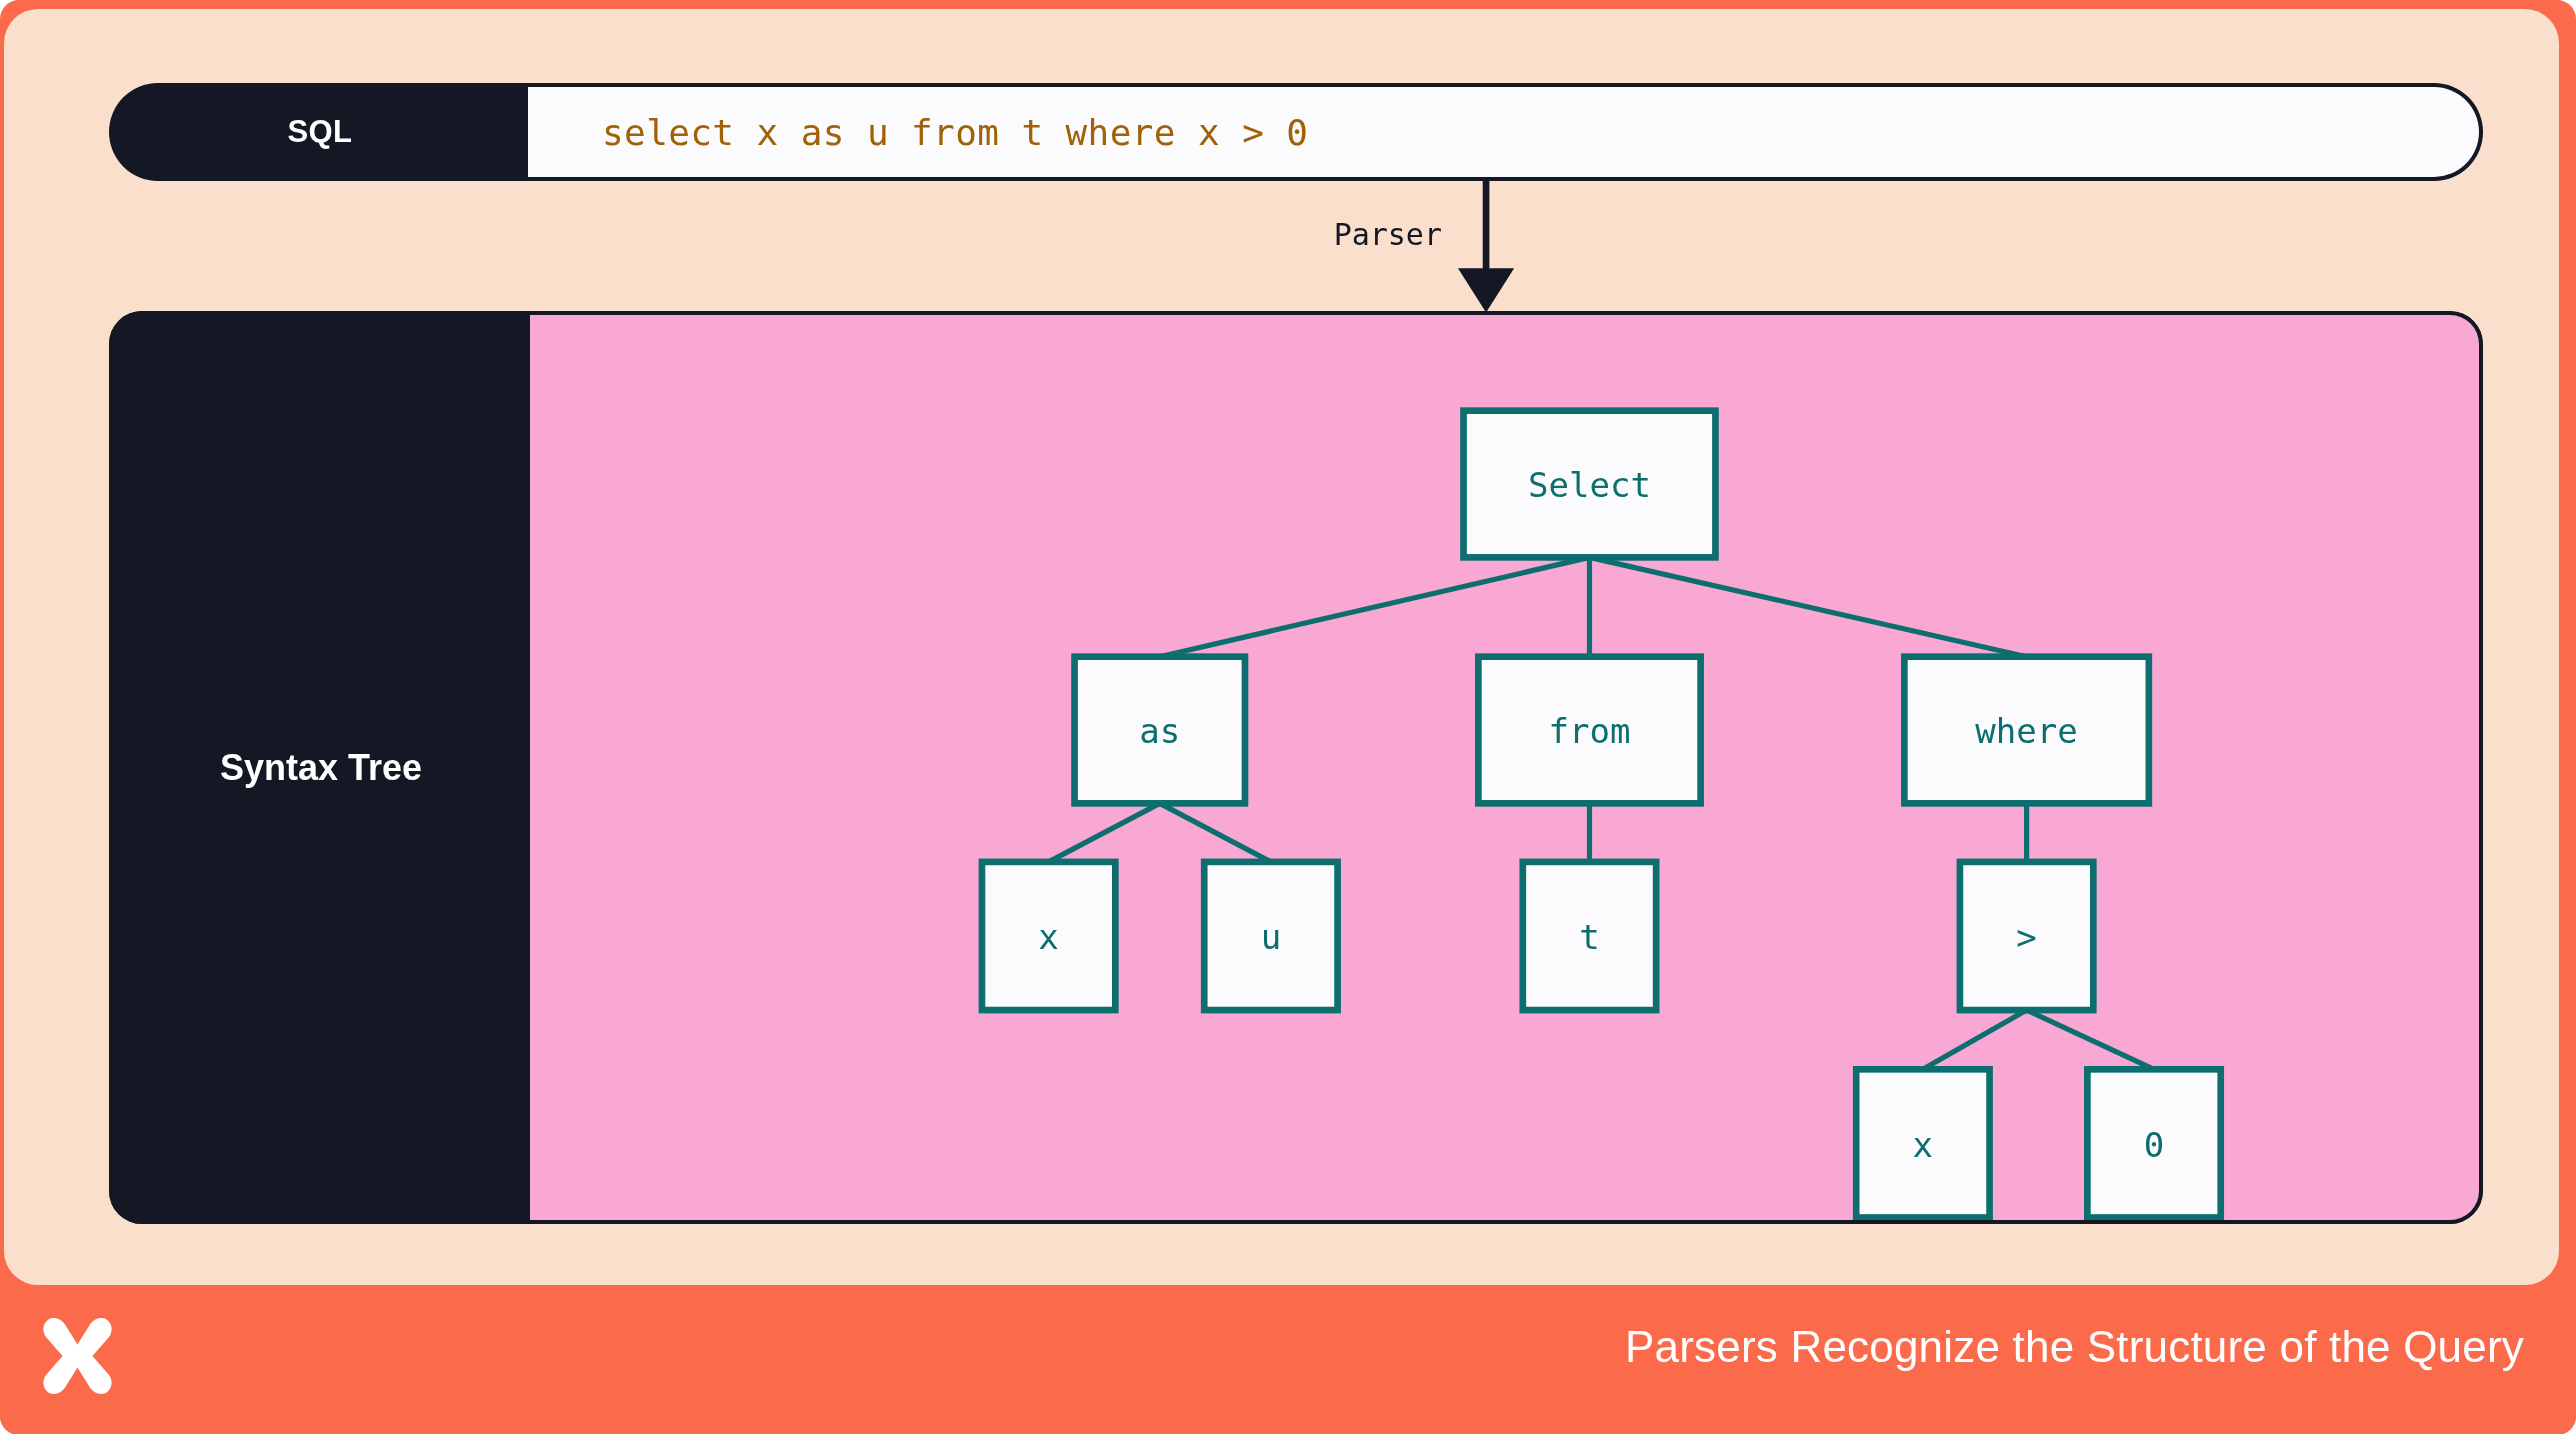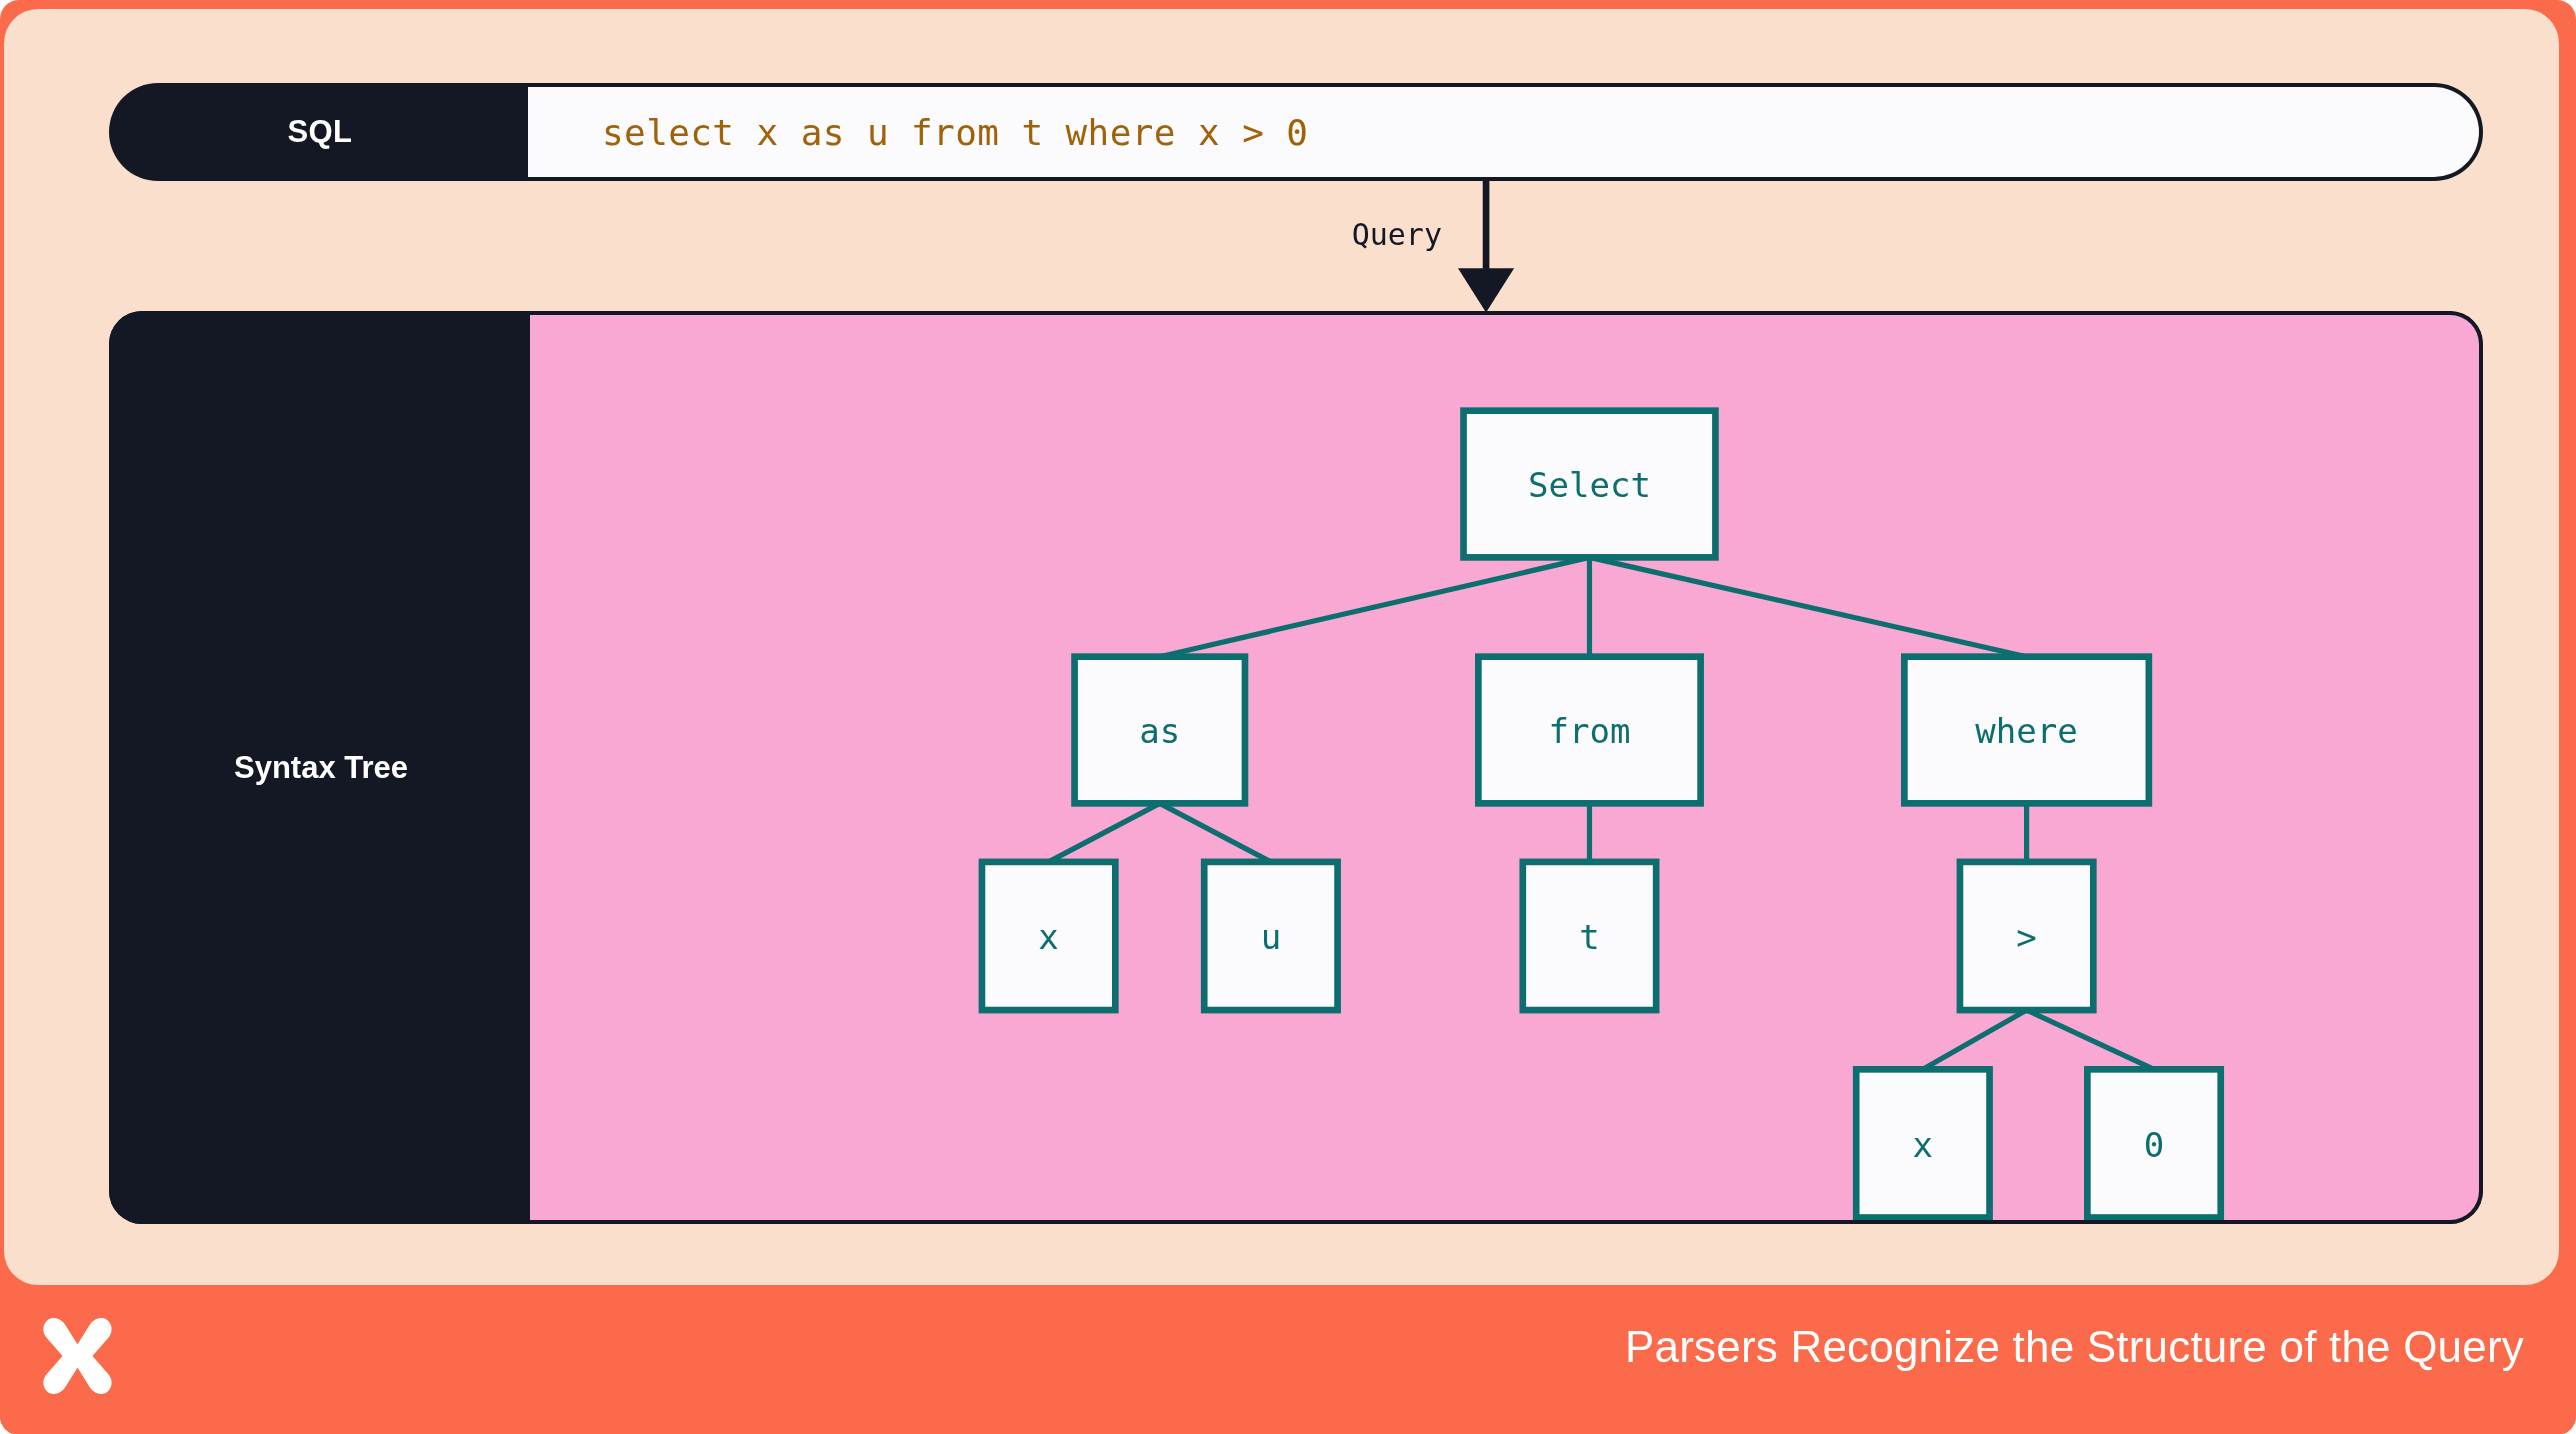--- a/index.html
+++ b/index.html
@@ -120,21 +120,21 @@
     top: 0;
     width: 424px;
     height: 913px;
     background: #141824;
     display: flex;
     align-items: center;
     justify-content: center;
   }
   #tree-sidebar .lbl {
     color: #FFFFFF;
-    font-size: 31px;
+    font-size: 36px;
     font-weight: bold;
   }
   #tree-canvas-wrap {
     position: absolute;
     left: 421px;
     top: 0;
     width: 1953px;
     height: 913px;
     box-sizing: border-box;
     background: #f9a8d4;
@@ -192,21 +192,21 @@
     <div id="sql-row">
       <div id="sql-label-pill">
         <span class="lbl">SQL</span>
       </div>
       <div id="sql-value-field">
         <span class="val">select x as u from t where x &gt; 0</span>
       </div>
     </div>
 
     <div id="parser-arrow-wrap">
-      <div id="parser-label">Query</div>
+      <div id="parser-label">Parser</div>
       <svg width="385" height="133" viewBox="0 0 520 180">
         <line x1="300" y1="0" x2="300" y2="136" stroke="#141824" stroke-width="9"></line>
         <polygon points="300,178 262,118 338,118" fill="#141824"></polygon>
       </svg>
     </div>
 
     <div id="tree-panel">
       <div id="tree-sidebar">
         <span class="lbl">Syntax Tree</span>
       </div>

